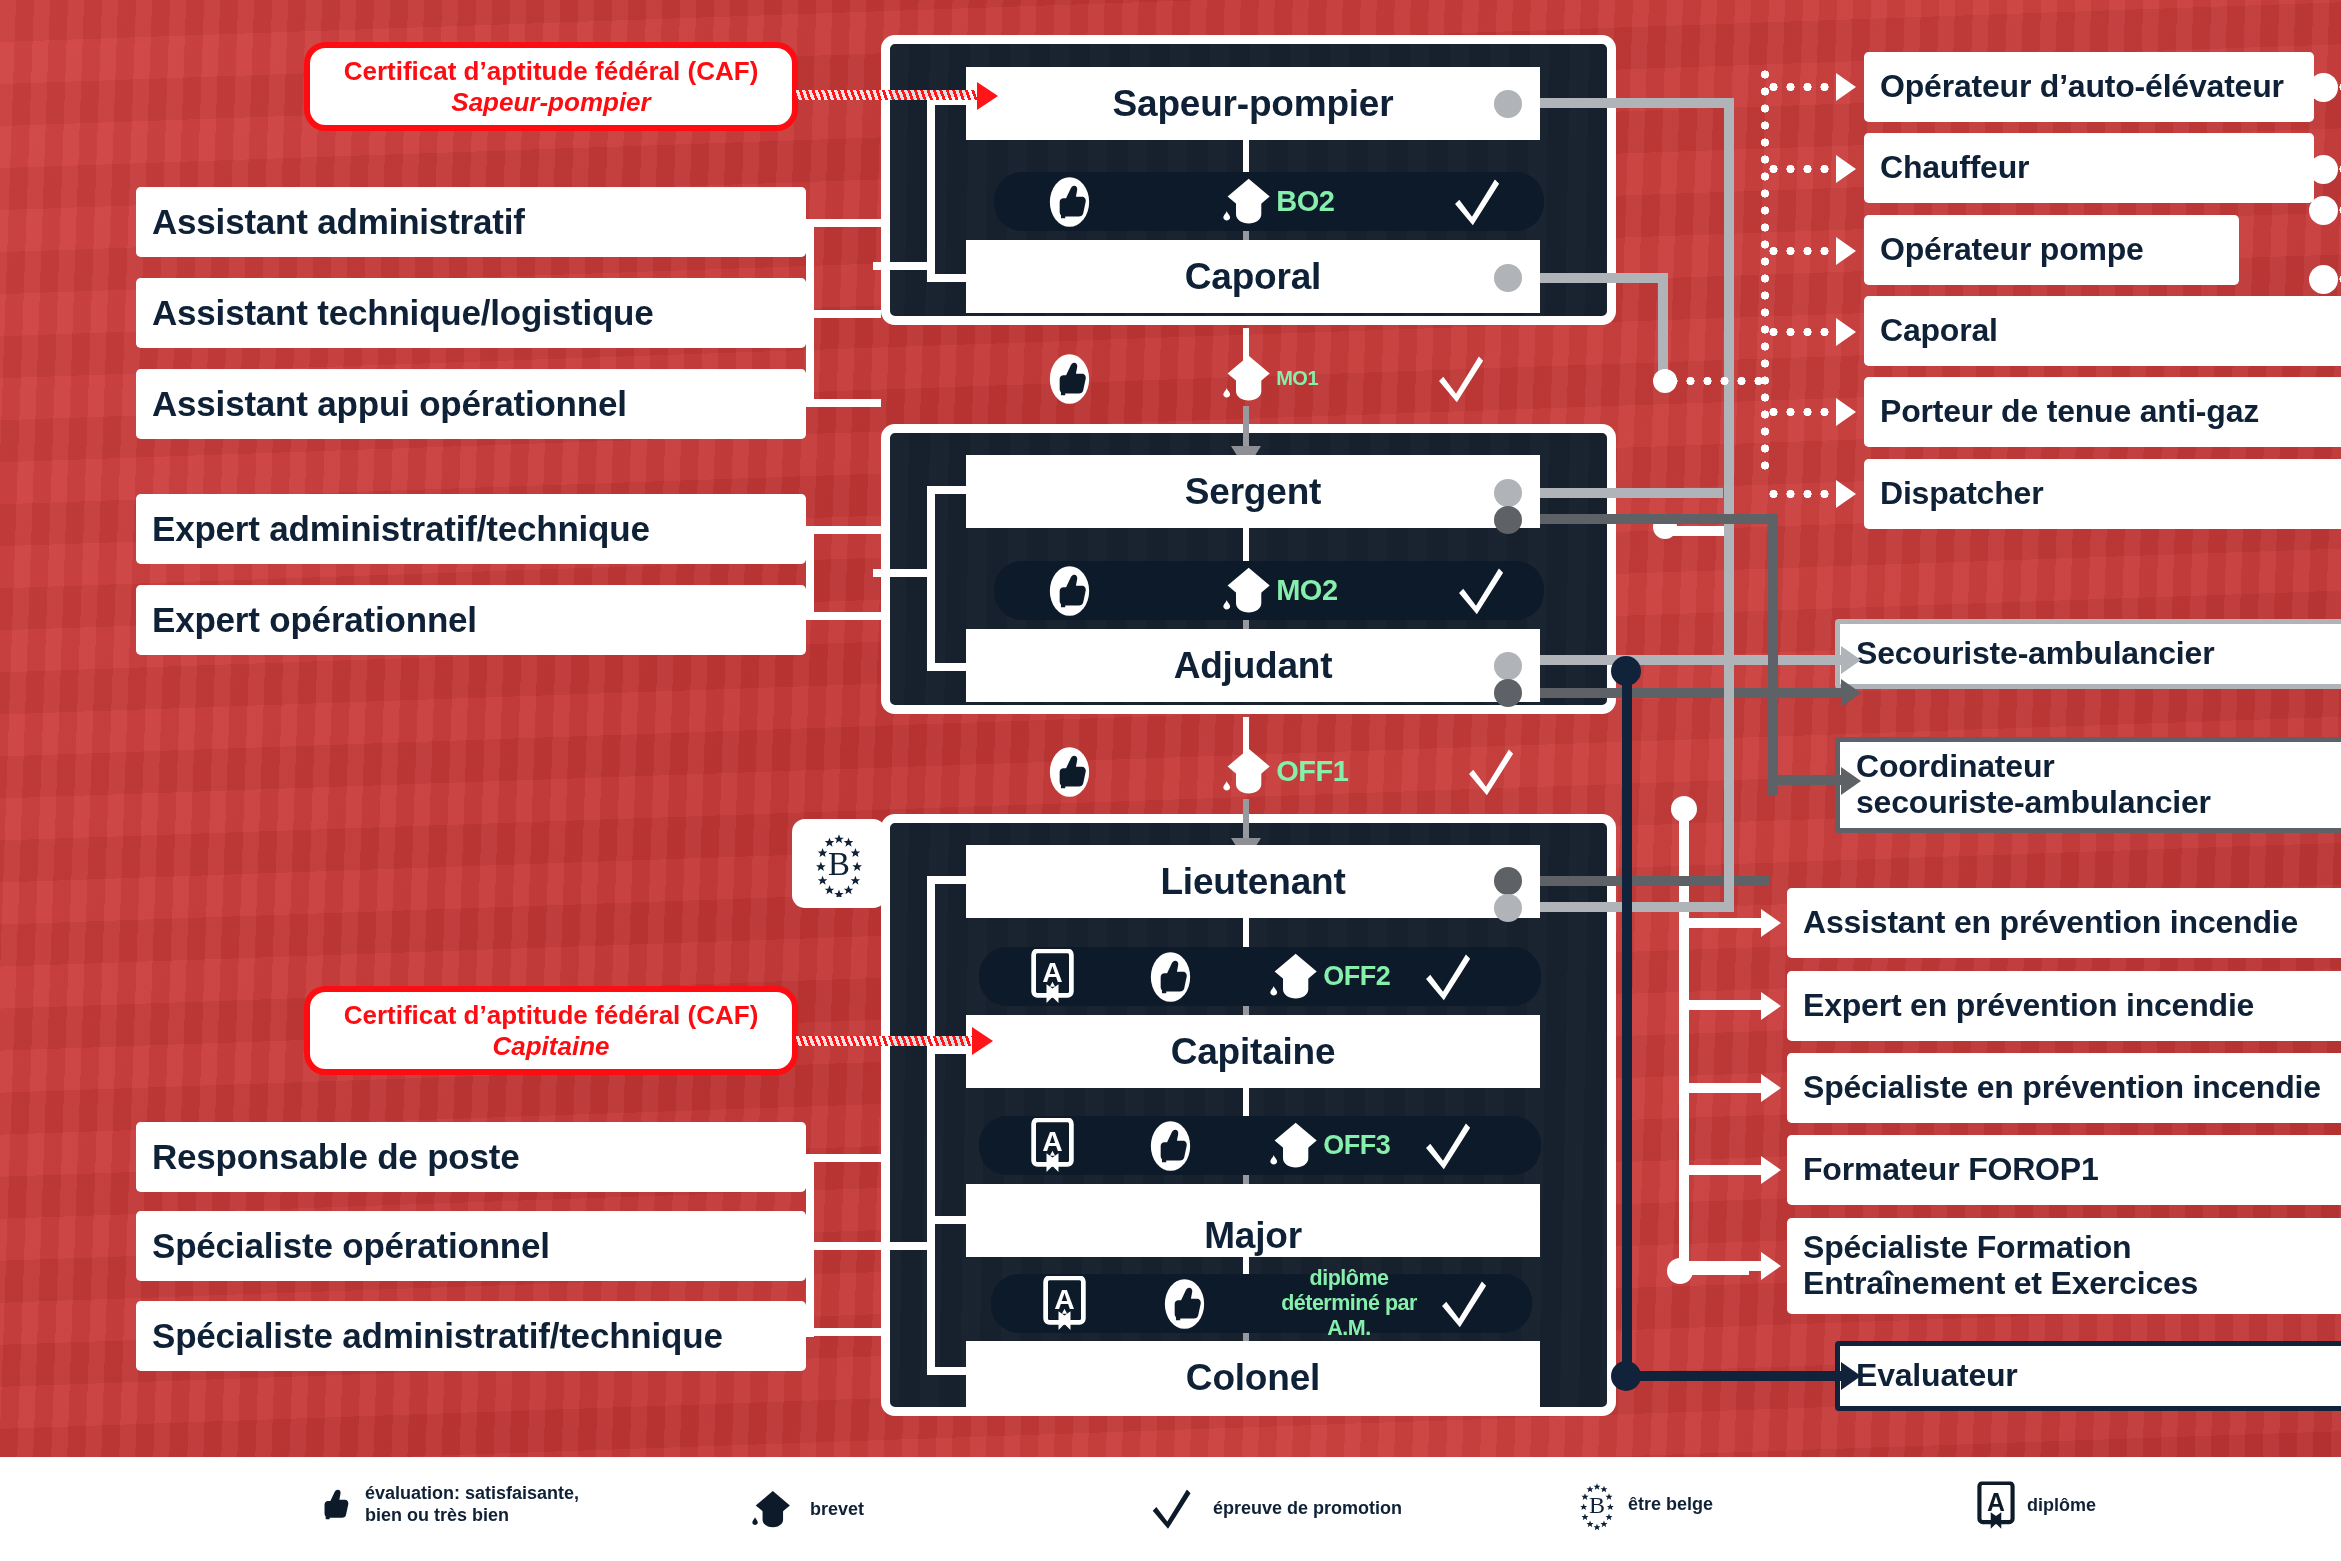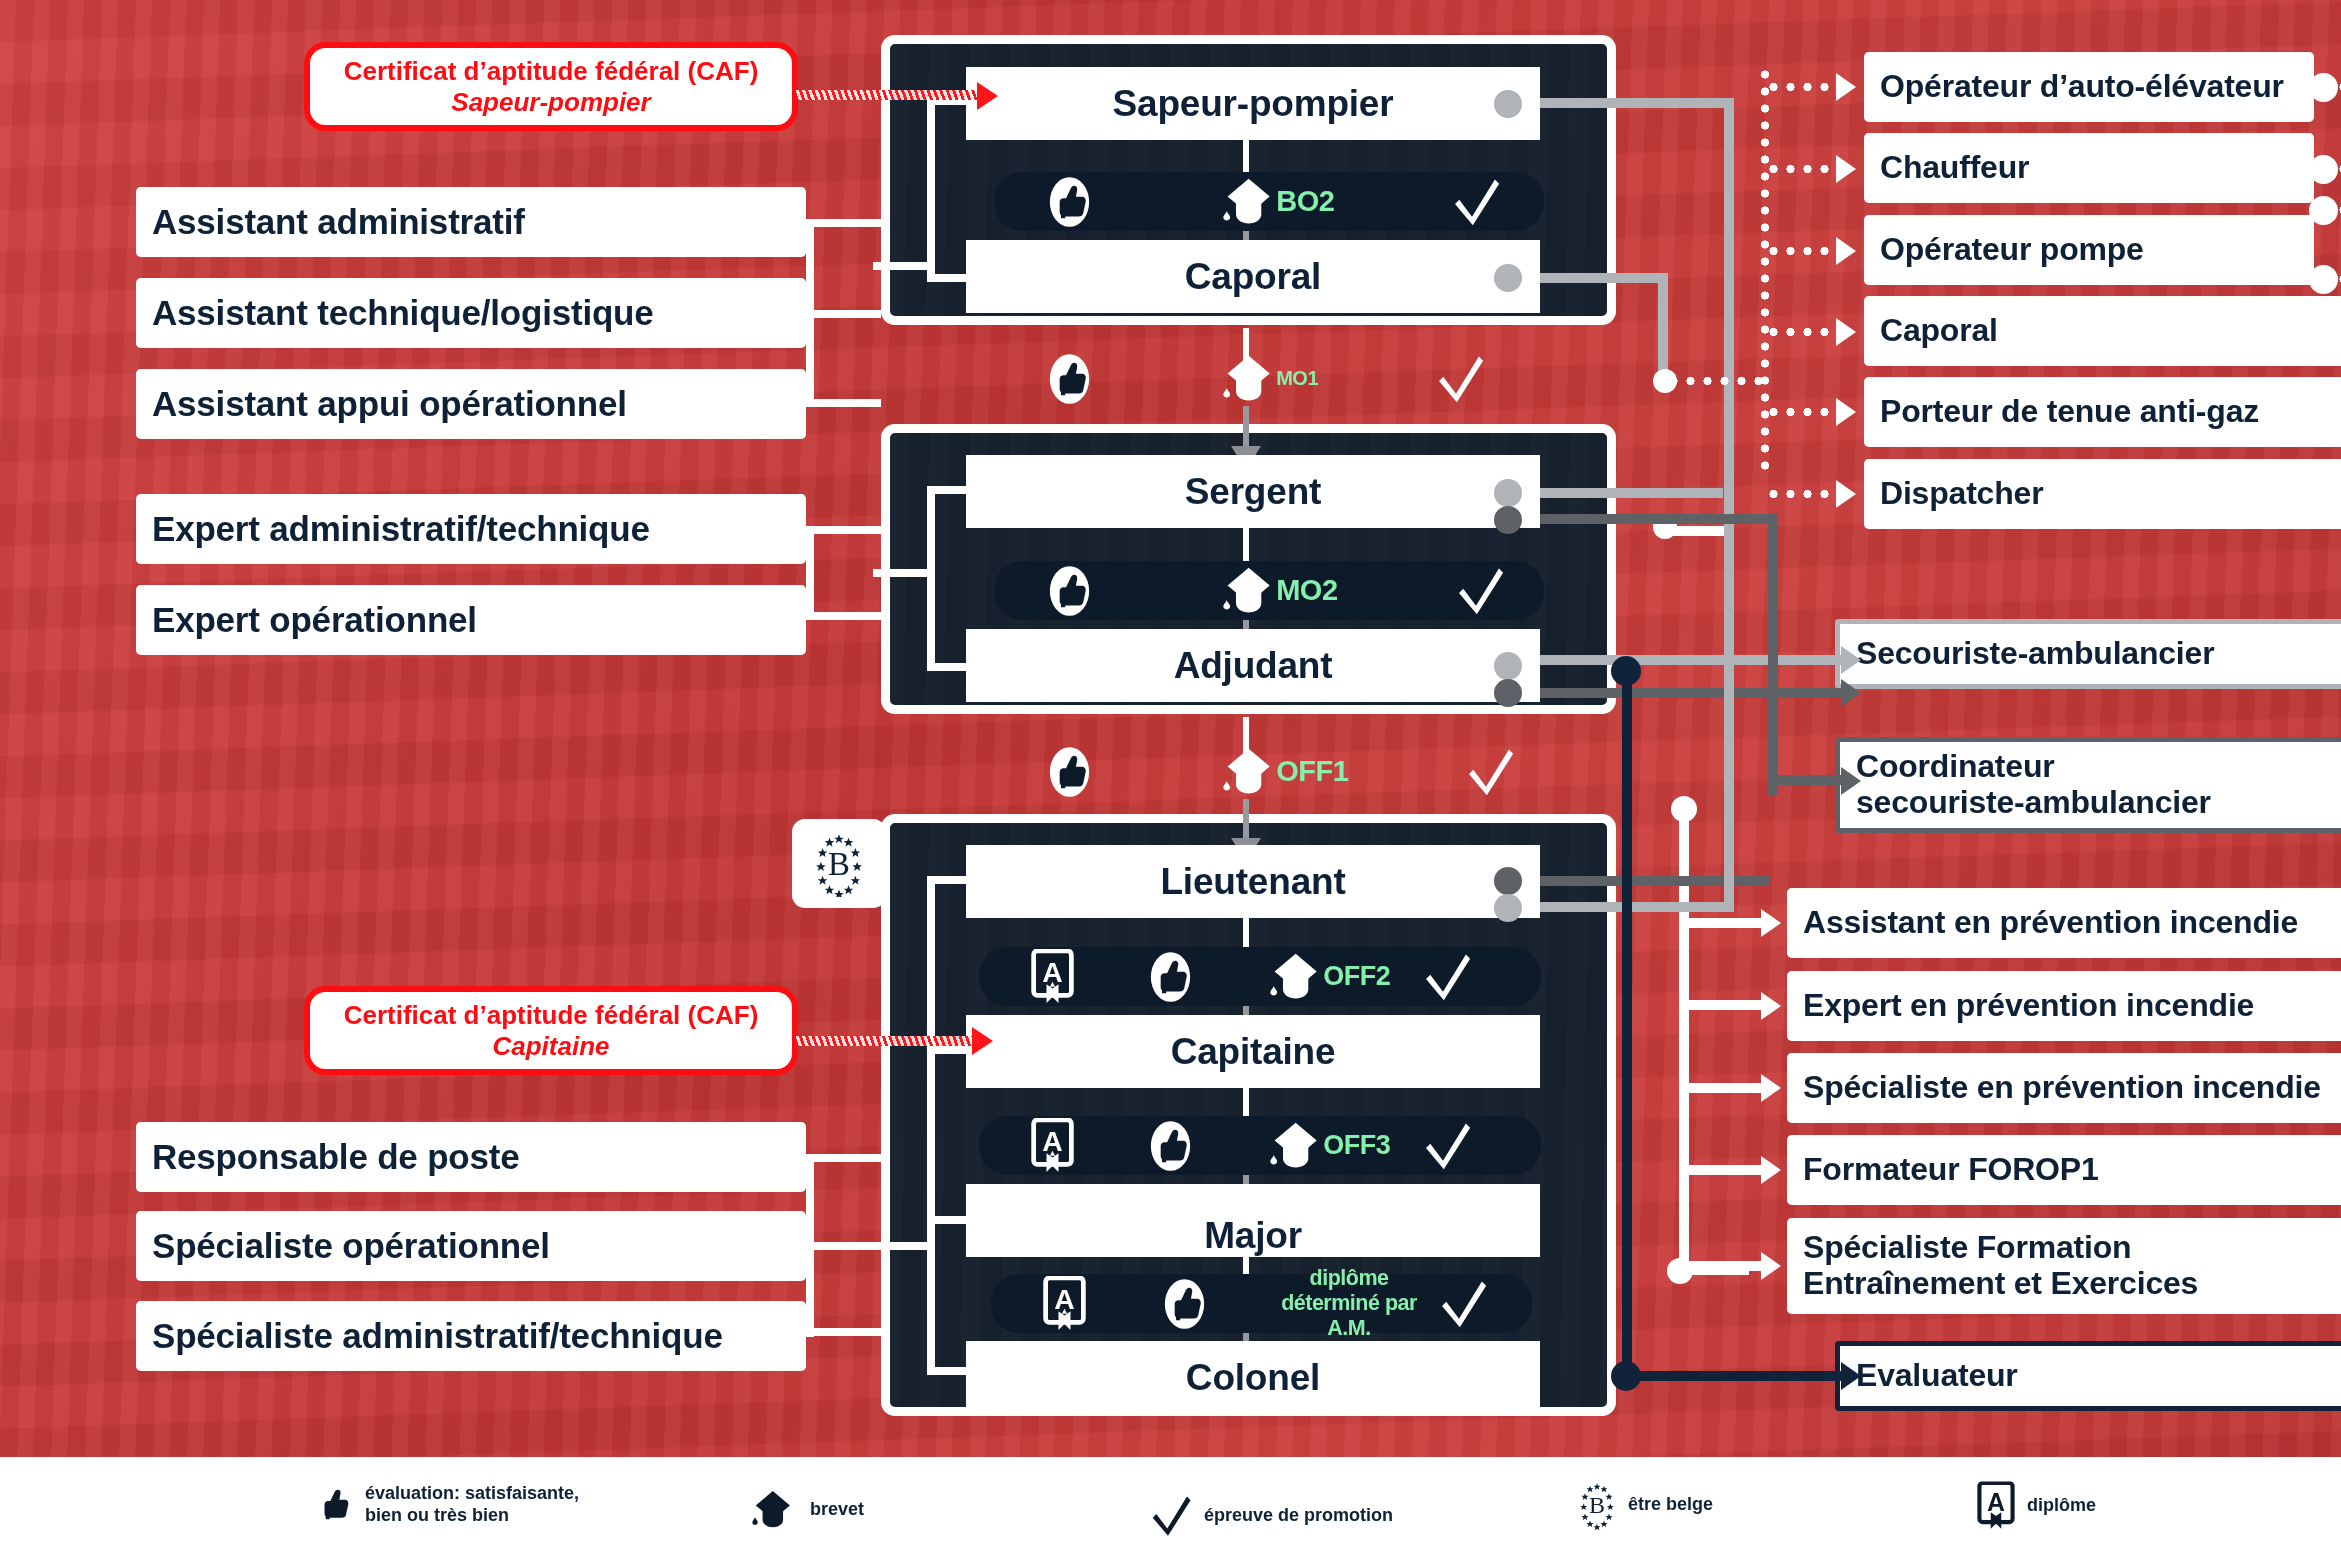--- a/index.html
+++ b/index.html
@@ -359,21 +359,21 @@
   <div class="w" style="left:927px;top:1046px;width:44px;height:8px;"></div>
   <div class="w" style="left:927px;top:1216px;width:44px;height:8px;"></div>
   <div class="w" style="left:927px;top:1367px;width:44px;height:8px;"></div>
 
   <div class="wbox lbl-left" style="left:1864px;top:52px;width:450px;height:70px;font-size:32px;">
     <span>Opérateur d’auto-élévateur</span>
   </div>
   <div class="wbox lbl-left" style="left:1864px;top:133px;width:450px;height:70px;font-size:32px;">
     <span>Chauffeur</span>
   </div>
-  <div class="wbox lbl-left" style="left:1864px;top:215px;width:450px;height:70px;font-size:32px;">
+  <div class="wbox lbl-left" style="left:1864px;top:215px;width:375px;height:70px;font-size:32px;">
     <span>Opérateur pompe</span>
   </div>
   <div class="wbox lbl-left" style="left:1864px;top:296px;width:506px;height:70px;font-size:32px;">
     <span>Caporal</span>
   </div>
   <div class="wbox lbl-left" style="left:1864px;top:377px;width:506px;height:70px;font-size:32px;">
     <span>Porteur de tenue anti-gaz</span>
   </div>
   <div class="wbox lbl-left" style="left:1864px;top:459px;width:506px;height:70px;font-size:32px;">
     <span>Dispatcher</span>
@@ -501,21 +501,21 @@
     <div class="lgitem" style="left:749px;top:32px;">
       <svg style="width:49px;height:41px;" viewBox="0 0 140 120">
         <path d="M68 6 118 48 68 90 18 48z" fill="#0d1a29"></path>
         <path d="M38 62v28c0 13 14 22 30 22s30-9 30-22V62L68 86z" fill="#0d1a29"></path>
         <path d="M16 48v34c0 5-8 10-8 16 0 4 4 7 8 7s8-3 8-7c0-6-8-11-8-16V50z" fill="#0d1a29"></path>
       </svg>
       <div class="lgtxt" style="font-size:18px;">
         <div>brevet</div>
       </div>
     </div>
-    <div class="lgitem" style="left:1152px;top:36px;">
+    <div class="lgitem" style="left:1152px;top:29px;gap:9px;">
       <svg style="width:40px;height:45px;" viewBox="0 0 110 120">
         <path d="M12 56 42 96 96 8l10 10-62 98L2 66z" fill="#0d1a29"></path>
       </svg>
       <div class="lgtxt" style="font-size:18px;">
         <div>épreuve de promotion</div>
       </div>
     </div>
     <div class="lgitem" style="left:1578px;top:19.7px;">
       <svg style="width:38px;height:56px;" viewBox="0 0 82 120" width="38" height="56">
           <use href="#gl-belge"></use>

